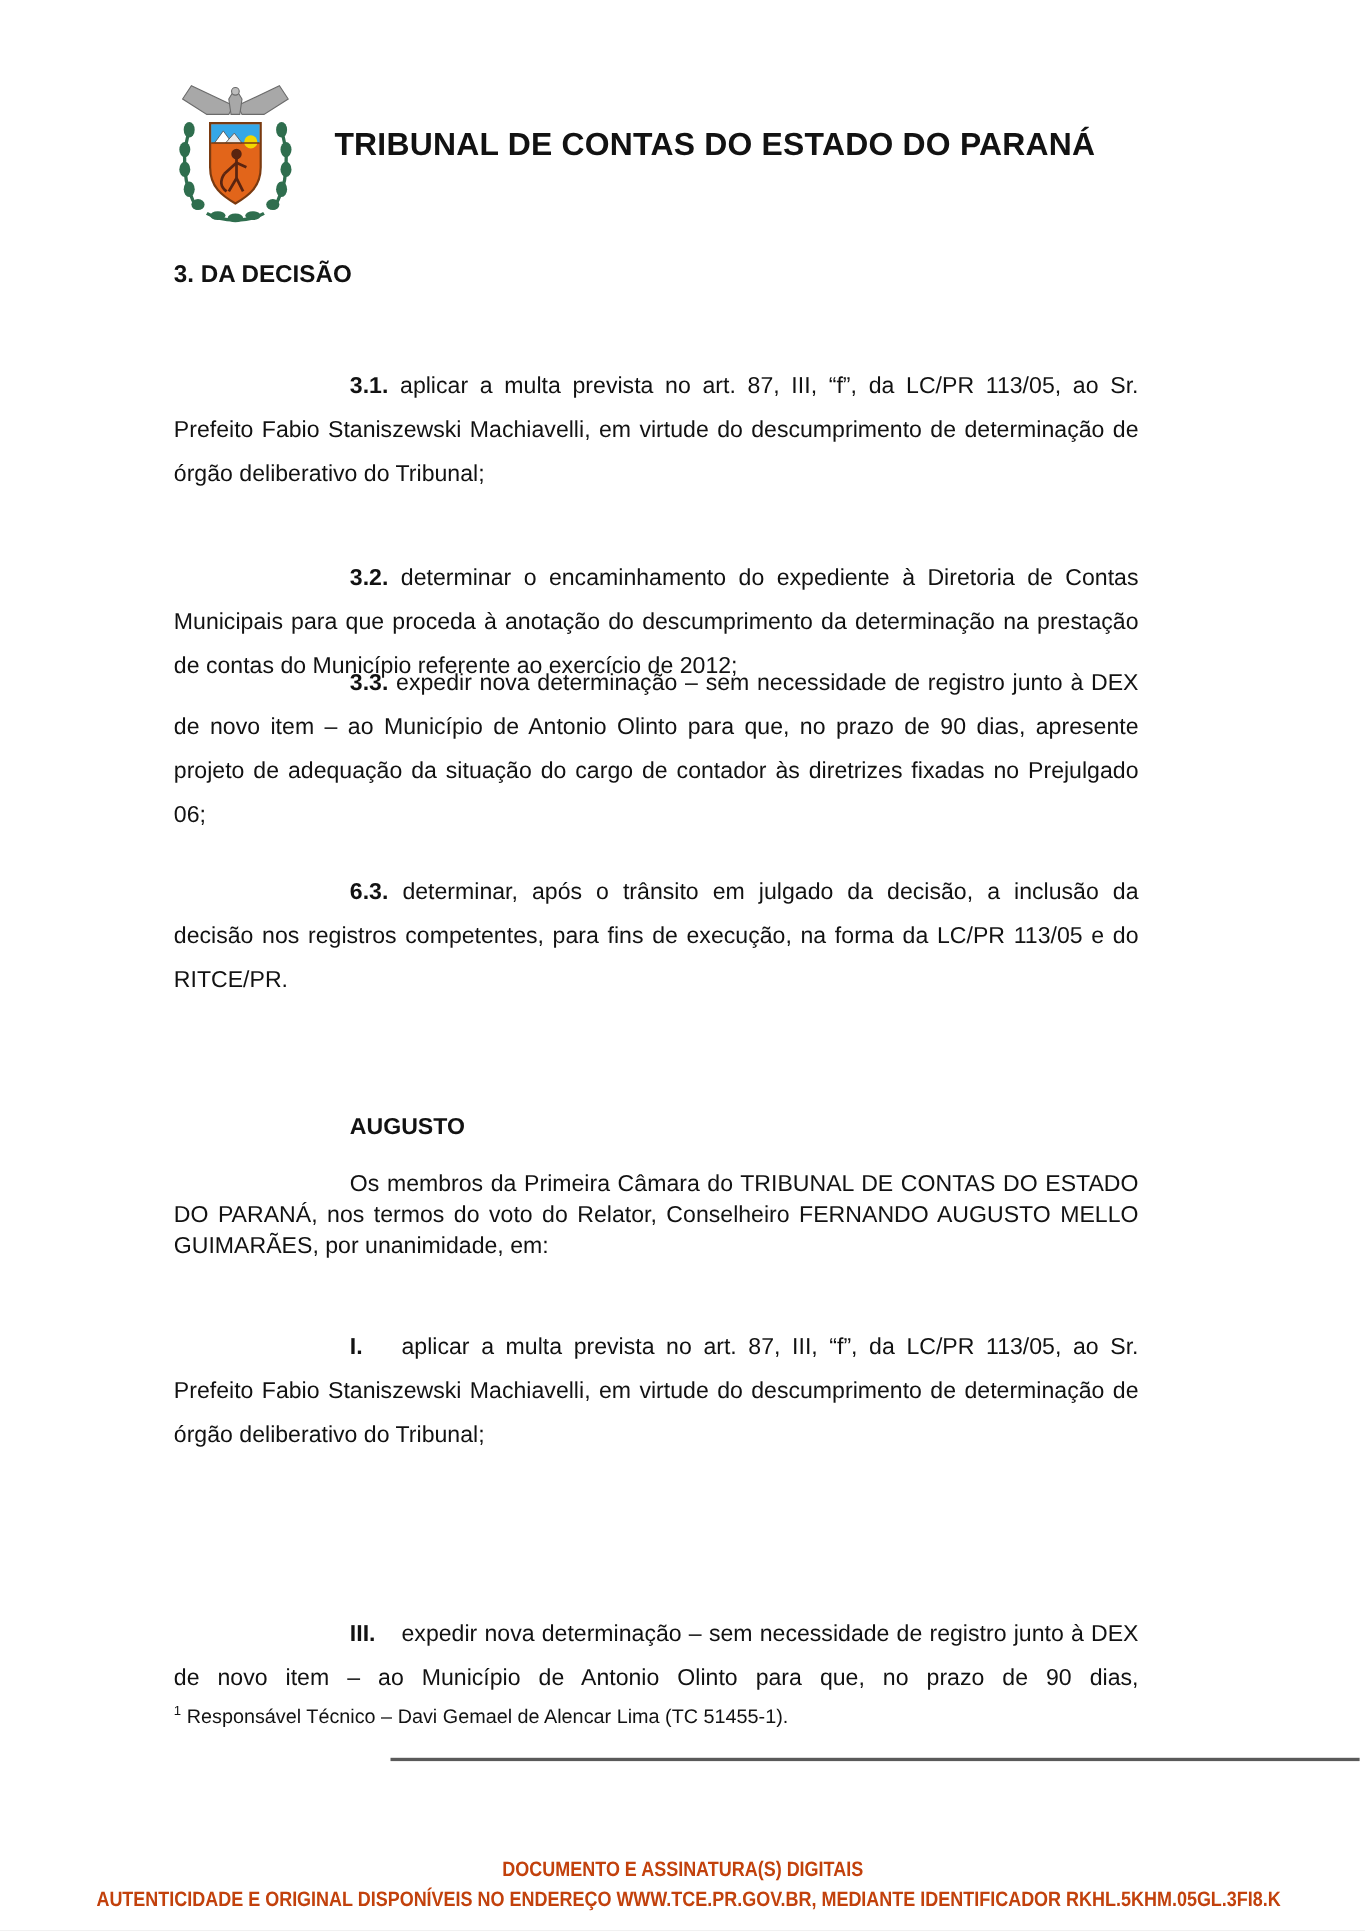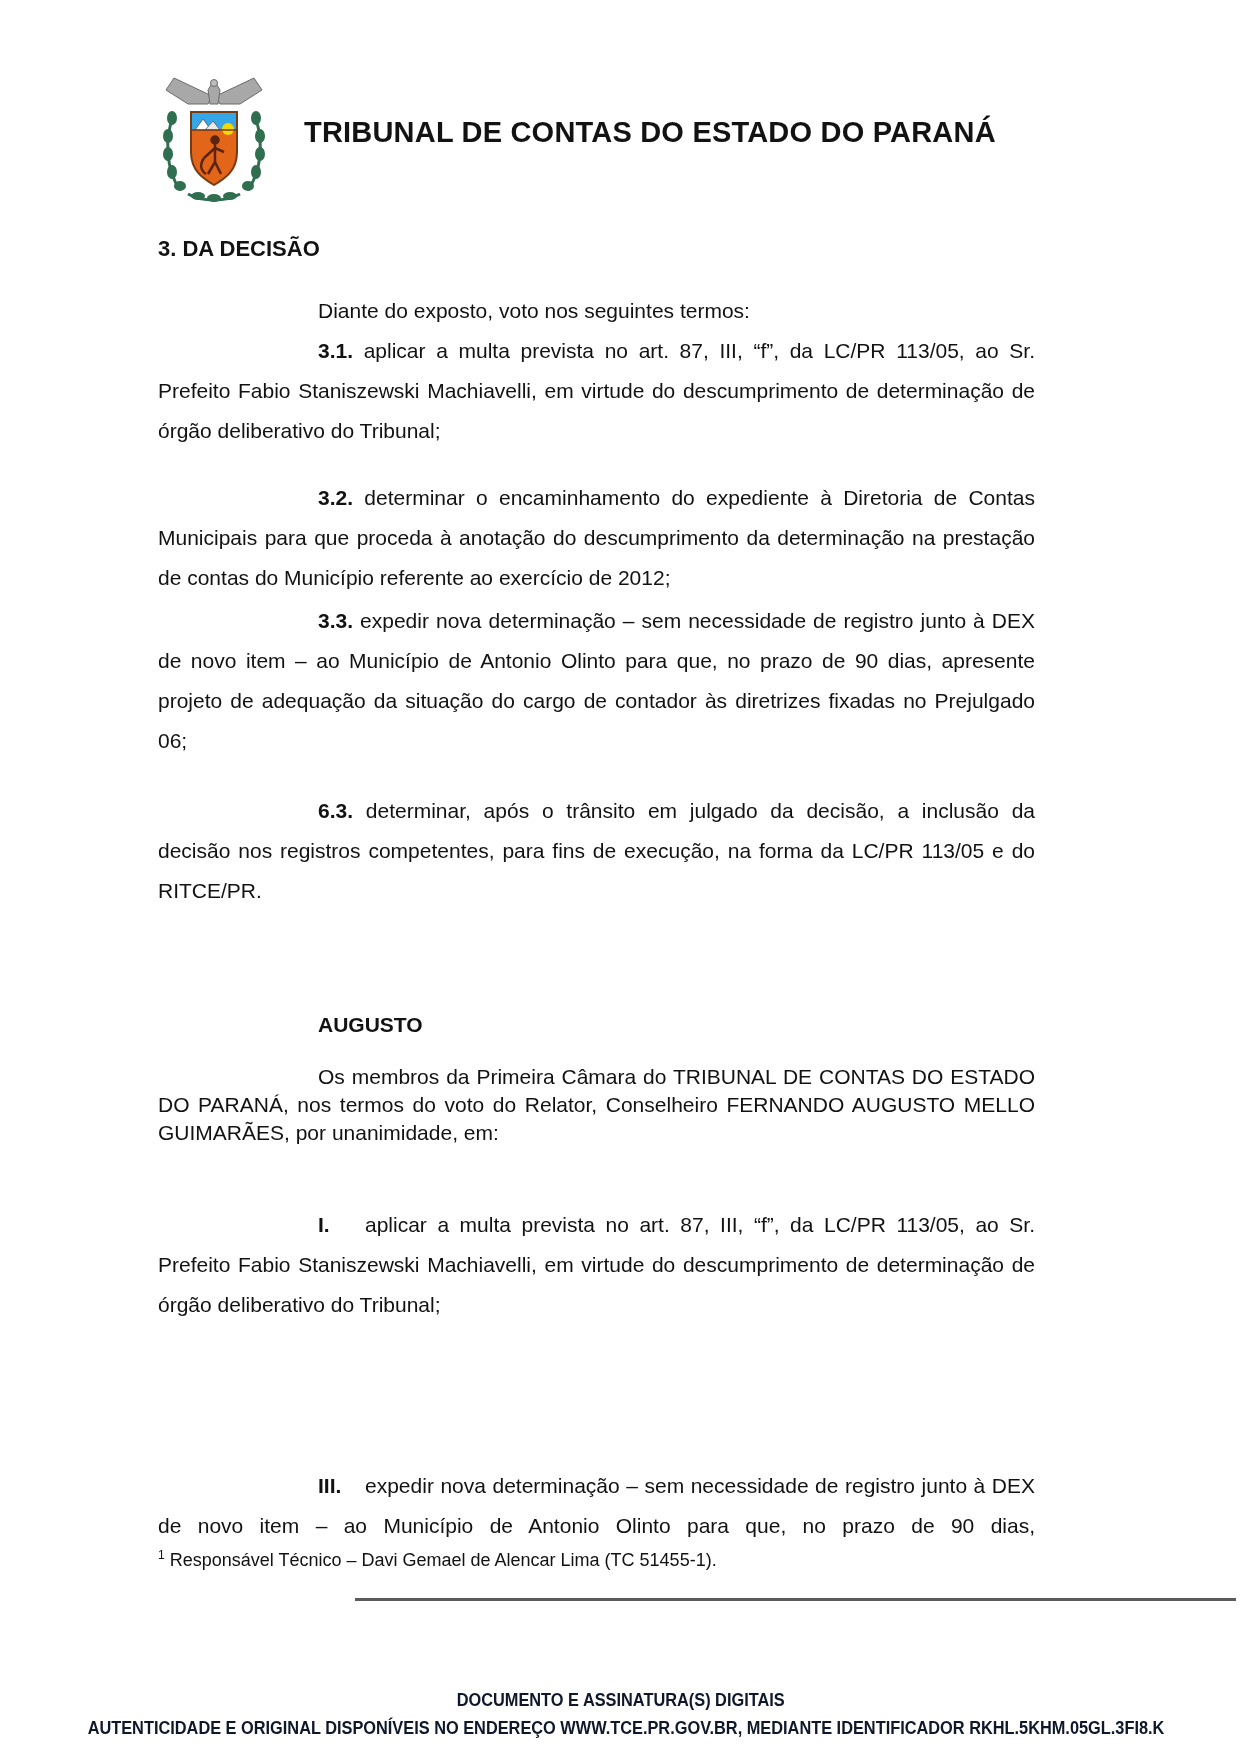--- a/index.html
+++ b/index.html
@@ -29,21 +29,21 @@
   .num { font-weight:bold; }
   .justify-last { text-align-last:justify; }
   .footnote-rule { left:355px; top:1598px; width:881px; height:3px; background:#5a5a5a; }
   .footnote {
     left:158px; top:1542px; width:877px; margin:0;
     font-size:18px; line-height:26px; text-align:left;
   }
   .footnote sup { font-size:12px; }
   .footer-line {
     left:0; width:1241px; text-align:center;
-    color:#0f172a; font-weight:bold; font-size:19px; line-height:24px;
+    color:#c2410c; font-weight:bold; font-size:19px; line-height:24px;
     white-space:nowrap;
   }
   .footer-line > span { display:inline-block; transform:scaleX(0.86); transform-origin:50% 50%; }
   .f1 { top:1688px; }
   .f2 { top:1716px; }
 </style>
 </head>
 <body>
 
 <div class="page">
@@ -93,26 +93,25 @@
         <path d="M57,88 L50,100 M57,88 L63,100"></path>
         <path d="M46,84 C42,90 42,96 48,100"></path>
       </g>
     </svg>
   </div>
 
   <div class="abs title">TRIBUNAL DE CONTAS DO ESTADO DO PARANÁ</div>
 
   <h2 class="abs h-section">3. DA DECISÃO</h2>
 
-  <p class="abs para indent" style="top:291px">Diante do exposto, voto nos seguintes termos:</p>
 
   <p class="abs para indent" style="top:331px"><b class="num">3.1.</b>
     <span>aplicar a multa prevista no art. 87, III, “f”, da LC/PR 113/05, ao Sr. Prefeito Fabio Staniszewski Machiavelli, em virtude do descumprimento de determinação de órgão deliberativo do Tribunal;</span></p>
 
-  <p class="abs para indent" style="top:478px"><b class="num">3.2.</b>
+  <p class="abs para indent" style="top:506px"><b class="num">3.2.</b>
     <span>determinar o encaminhamento do expediente à Diretoria de Contas Municipais para que proceda à anotação do descumprimento da determinação na prestação de contas do Município referente ao exercício de 2012;</span></p>
 
   <p class="abs para indent" style="top:601px"><b class="num">3.3.</b>
     <span>expedir nova determinação – sem necessidade de registro junto à DEX de novo item – ao Município de Antonio Olinto para que, no prazo de 90 dias, apresente projeto de adequação da situação do cargo de contador às diretrizes fixadas no Prejulgado 06;</span></p>
 
   <p class="abs para indent" style="top:791px"><b class="num">6.3.</b>
     <span>determinar, após o trânsito em julgado da decisão, a inclusão da decisão nos registros competentes, para fins de execução, na forma da LC/PR 113/05 e do RITCE/PR.</span></p>
 
 
   <p class="abs para indent bold" style="top:1010px; line-height:30px;">AUGUSTO</p>

